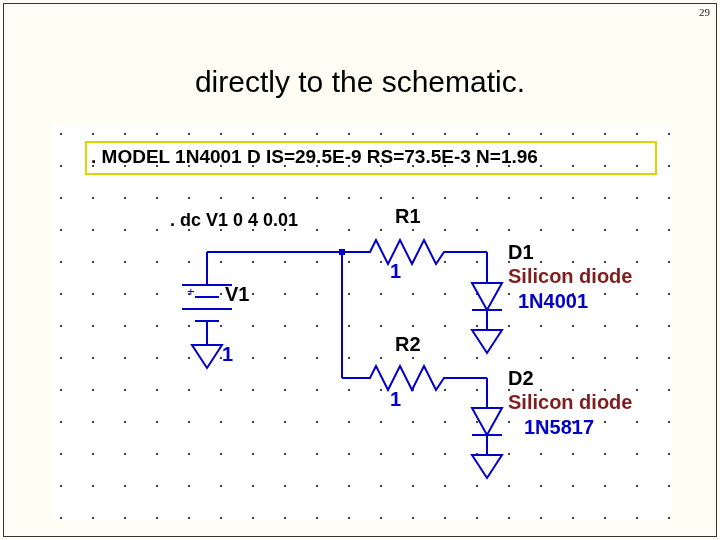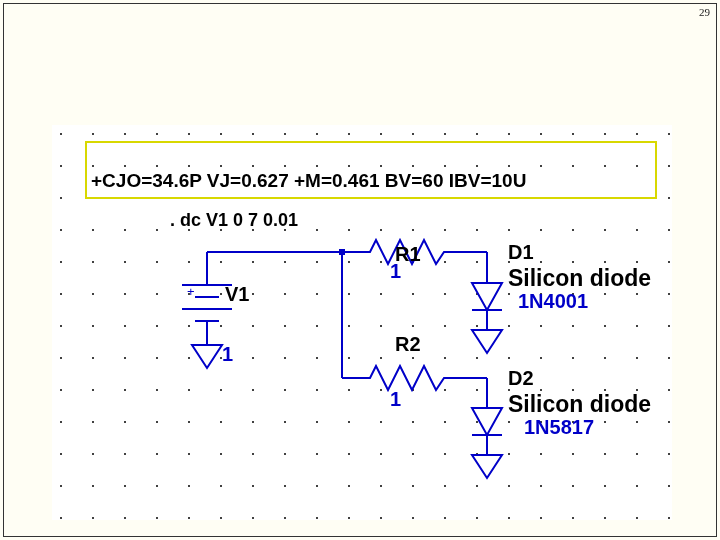--- a/index.html
+++ b/index.html
@@ -86,22 +86,22 @@
     position: absolute;
     font-family: Arial, sans-serif;
     font-weight: bold;
     font-size: 20px;
     color: #000;
   }
   .label-desc {
     position: absolute;
     font-family: Arial, sans-serif;
     font-weight: bold;
-    font-size: 23px;
-    color: #000000;
+    font-size: 20px;
+    color: #7f1d1d;
   }
   svg.schematic-svg {
     position: absolute;
     left: 52px;
     top: 125px;
     width: 620px;
     height: 395px;
   }
   .plus-sign {
     position: absolute;
@@ -112,20 +112,21 @@
 </style>
 </head>
 <body>
 
 <div class="slide-border"></div>
 
 <div class="page-number">29</div>
 
 <div class="title">
   <br>
+  <span>directly to the schematic.</span>
 </div>
 
 <div class="schematic-area" id="schematic-area">
     <div class="dot" style="left: 8px; top: 8px;"></div>
     <div class="dot" style="left: 40px; top: 8px;"></div>
     <div class="dot" style="left: 72px; top: 8px;"></div>
     <div class="dot" style="left: 104px; top: 8px;"></div>
     <div class="dot" style="left: 136px; top: 8px;"></div>
     <div class="dot" style="left: 168px; top: 8px;"></div>
     <div class="dot" style="left: 200px; top: 8px;"></div>
@@ -378,25 +379,24 @@
     <div class="dot" style="left: 424px; top: 392px;"></div>
     <div class="dot" style="left: 456px; top: 392px;"></div>
     <div class="dot" style="left: 488px; top: 392px;"></div>
     <div class="dot" style="left: 520px; top: 392px;"></div>
     <div class="dot" style="left: 552px; top: 392px;"></div>
     <div class="dot" style="left: 584px; top: 392px;"></div>
     <div class="dot" style="left: 616px; top: 392px;"></div>
   </div>
 
 <div class="model-box">
-  <br>
-  <span>+CJO=34.6P VJ=0.627 +M=0.461 BV=60 IBV=10U</span>
+  <span>. MODEL 1N4001 D IS=29.5E-9 RS=73.5E-3 N=1.96</span><br>
 </div>
 
-<div class="dc-text" style="left:170px; top:210px;">. dc V1 0 7 0.01</div>
+<div class="dc-text" style="left:170px; top:210px;">. dc V1 0 4 0.01</div>
 
 <svg class="schematic-svg" viewBox="0 0 620 395">
   <g stroke="#0000c8" stroke-width="2" fill="none">
 
     <line x1="155" y1="127" x2="290" y2="127"></line>
 
     <rect x="287" y="124" width="6" height="6" fill="#0000c8" stroke="none"></rect>
 
     <line x1="290" y1="127" x2="310" y2="127"></line>
 
@@ -448,21 +448,21 @@
     <g>
       <polygon points="420,330 450,330 435,353" fill="none"></polygon>
     </g>
   </g>
 </svg>
 
 <div class="plus-sign" style="left:187px; top:284px;">+</div>
 <div class="label-black" style="left:225px; top:283px;">V1</div>
 <div class="label-blue" style="left:222px; top:343px;">1</div>
 
-<div class="label-black" style="left:395px; top:205px;margin-top:38px;">R1</div>
+<div class="label-black" style="left:395px; top:205px;">R1</div>
 <div class="label-blue" style="left:390px; top:260px;">1</div>
 
 <div class="label-black" style="left:395px; top:333px;">R2</div>
 <div class="label-blue" style="left:390px; top:388px;">1</div>
 
 <div class="label-black" style="left:508px; top:241px;">D1</div>
 <div class="label-desc" style="left:508px; top:265px;">Silicon diode</div>
 <div class="label-blue" style="left:518px; top:290px;">1N4001</div>
 
 <div class="label-black" style="left:508px; top:367px;">D2</div>

